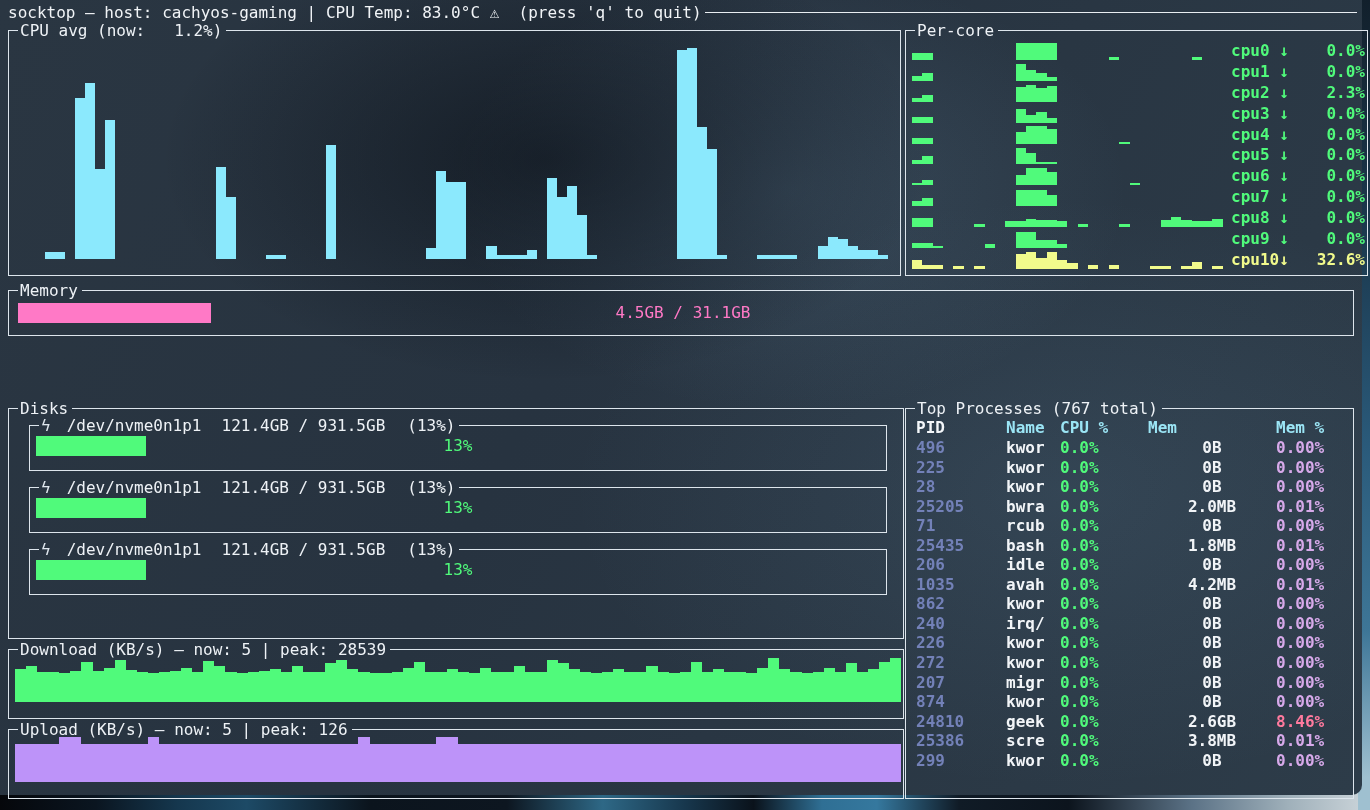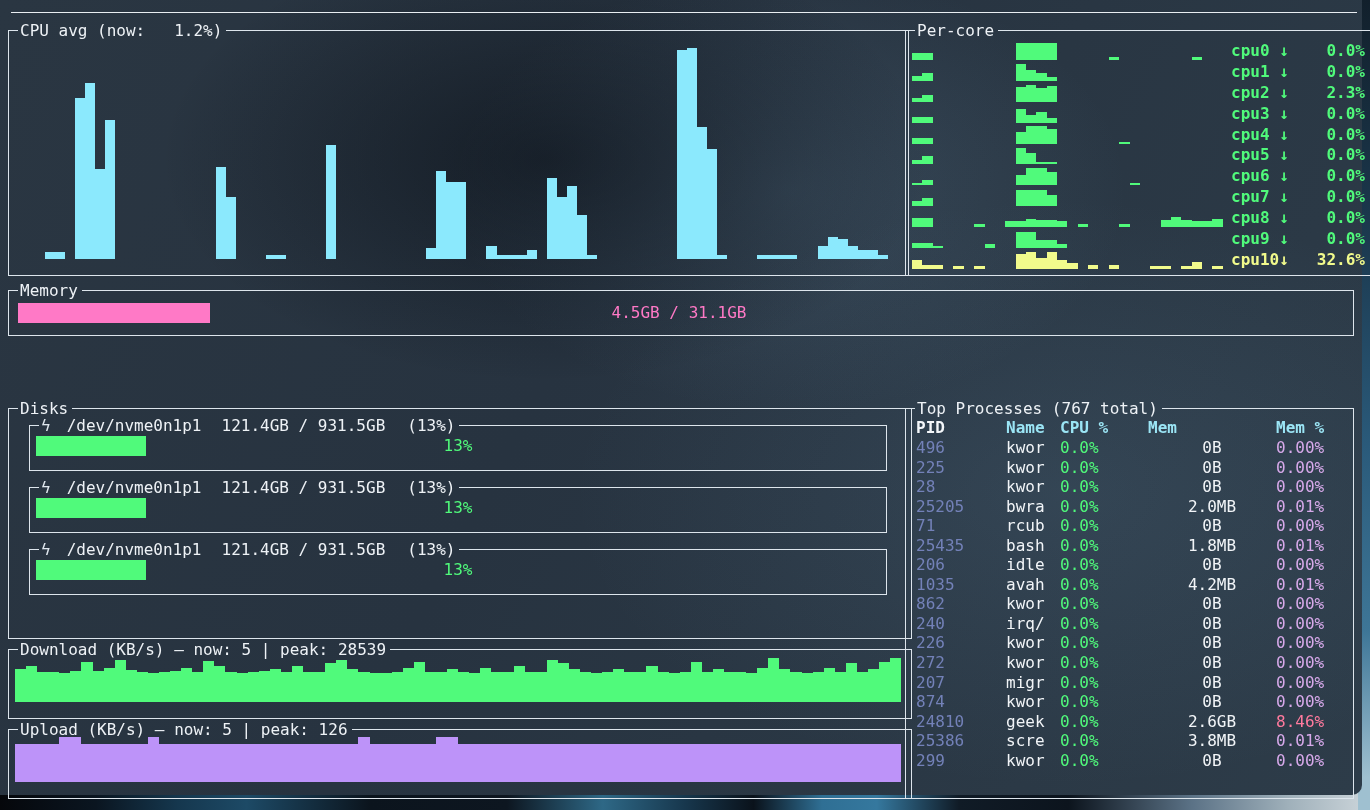--- a/index.html
+++ b/index.html
@@ -15,21 +15,21 @@
   .terminal{position:absolute;left:0;top:0;width:1362px;height:795px;border-radius:0 0 10px 0;
     background:
       radial-gradient(ellipse 620px 360px at 40% 20%, rgba(4,8,14,0.50), transparent 62%),
       radial-gradient(ellipse 520px 340px at 58% 24%, rgba(125,165,195,0.17), transparent 65%),
       radial-gradient(ellipse 700px 420px at 78% 62%, rgba(110,150,180,0.14), transparent 70%),
       linear-gradient(118deg,#2a3642 0%,#273340 42%,#2d3c49 100%);}
   .titlebar{position:absolute;left:8px;right:5px;top:2px;height:20px;display:flex;align-items:center;}
   .title-text{font-size:16px;white-space:pre;color:#f1f4f7;}
   .title-rule{flex:1;height:0;border-top:1px solid #e9eef2;margin-left:3px;margin-top:1px;}
 
-  fieldset.panel{position:absolute;margin:0;padding:0 8px 2px 4px;border:1px solid #dde5ec;
+  fieldset.panel{position:absolute;margin:0;padding:0 0 2px 4px;border:1px solid #dde5ec;
     background:transparent;min-inline-size:0;}
   legend.ptitle{padding:0 4px 0 2px;margin-left:5px;font-size:16px;line-height:13px;
     color:#eef2f6;white-space:pre;}
   .pos-cpu{left:8px;top:24px;width:887px;height:248px;}
   .pos-percore{left:905px;top:24px;width:457px;height:248px;}
   .pos-mem{left:8px;top:284px;right:8px;height:48px;}
   .pos-swap{left:8px;top:344px;right:8px;height:48px;}
   .pos-disks{left:8px;top:402px;width:890px;height:233px;}
   .pos-dl{left:8px;top:643px;width:890px;height:72px;}
   .pos-ul{left:8px;top:723px;width:890px;height:72px;}
@@ -69,38 +69,39 @@
   .disk-usage{margin-left:20px;}
   .disk-pct{margin-left:22px;}
   .disk .gauge{margin:4px 2px 0 2px;}
 
   
   #proc-head,.proc-row{display:grid;grid-template-columns:90px 54px 88px 128px 1fr;
     padding-left:6px;font-size:16px;}
   #proc-head{margin-top:3px;height:20px;line-height:20px;font-weight:700;}
   .ph{color:#9be5f5;}
   .ph.c0{color:#f4f7fa;}
-  .proc-row{height:19.55px;line-height:19.55px;font-weight:400;}
+  .proc-row{height:19.55px;line-height:19.55px;font-weight:700;}
   .pid{color:#7381b8;}
   .pname{color:#f2f5f8;}
   .pcpu{color:#50fa7b;}
   .pmem{color:#f2f5f8;text-align:center;}
   .pmemp{color:#d7a9ea;}
   .pmemp.hot{color:#ff7a9e;}
 </style>
 </head>
 <body>
 
 <div class="screen">
   <div class="wall-bottom"></div>
   <div class="wall-right"></div>
 
   <div class="terminal">
 
     <div class="titlebar">
+      <span class="title-text">socktop — host: cachyos-gaming | CPU Temp: 83.0°C ⚠  (press 'q' to quit)</span>
       <span class="title-rule"></span>
     </div>
 
     <fieldset class="panel pos-cpu">
       <legend class="ptitle">CPU avg (now:   1.2%)</legend>
       <div class="chart cyan">
           <div class="bar" style="height: 0%;"></div>
           <div class="bar" style="height: 0%;"></div>
           <div class="bar" style="height: 0%;"></div>
           <div class="bar" style="height: 3%;"></div>

